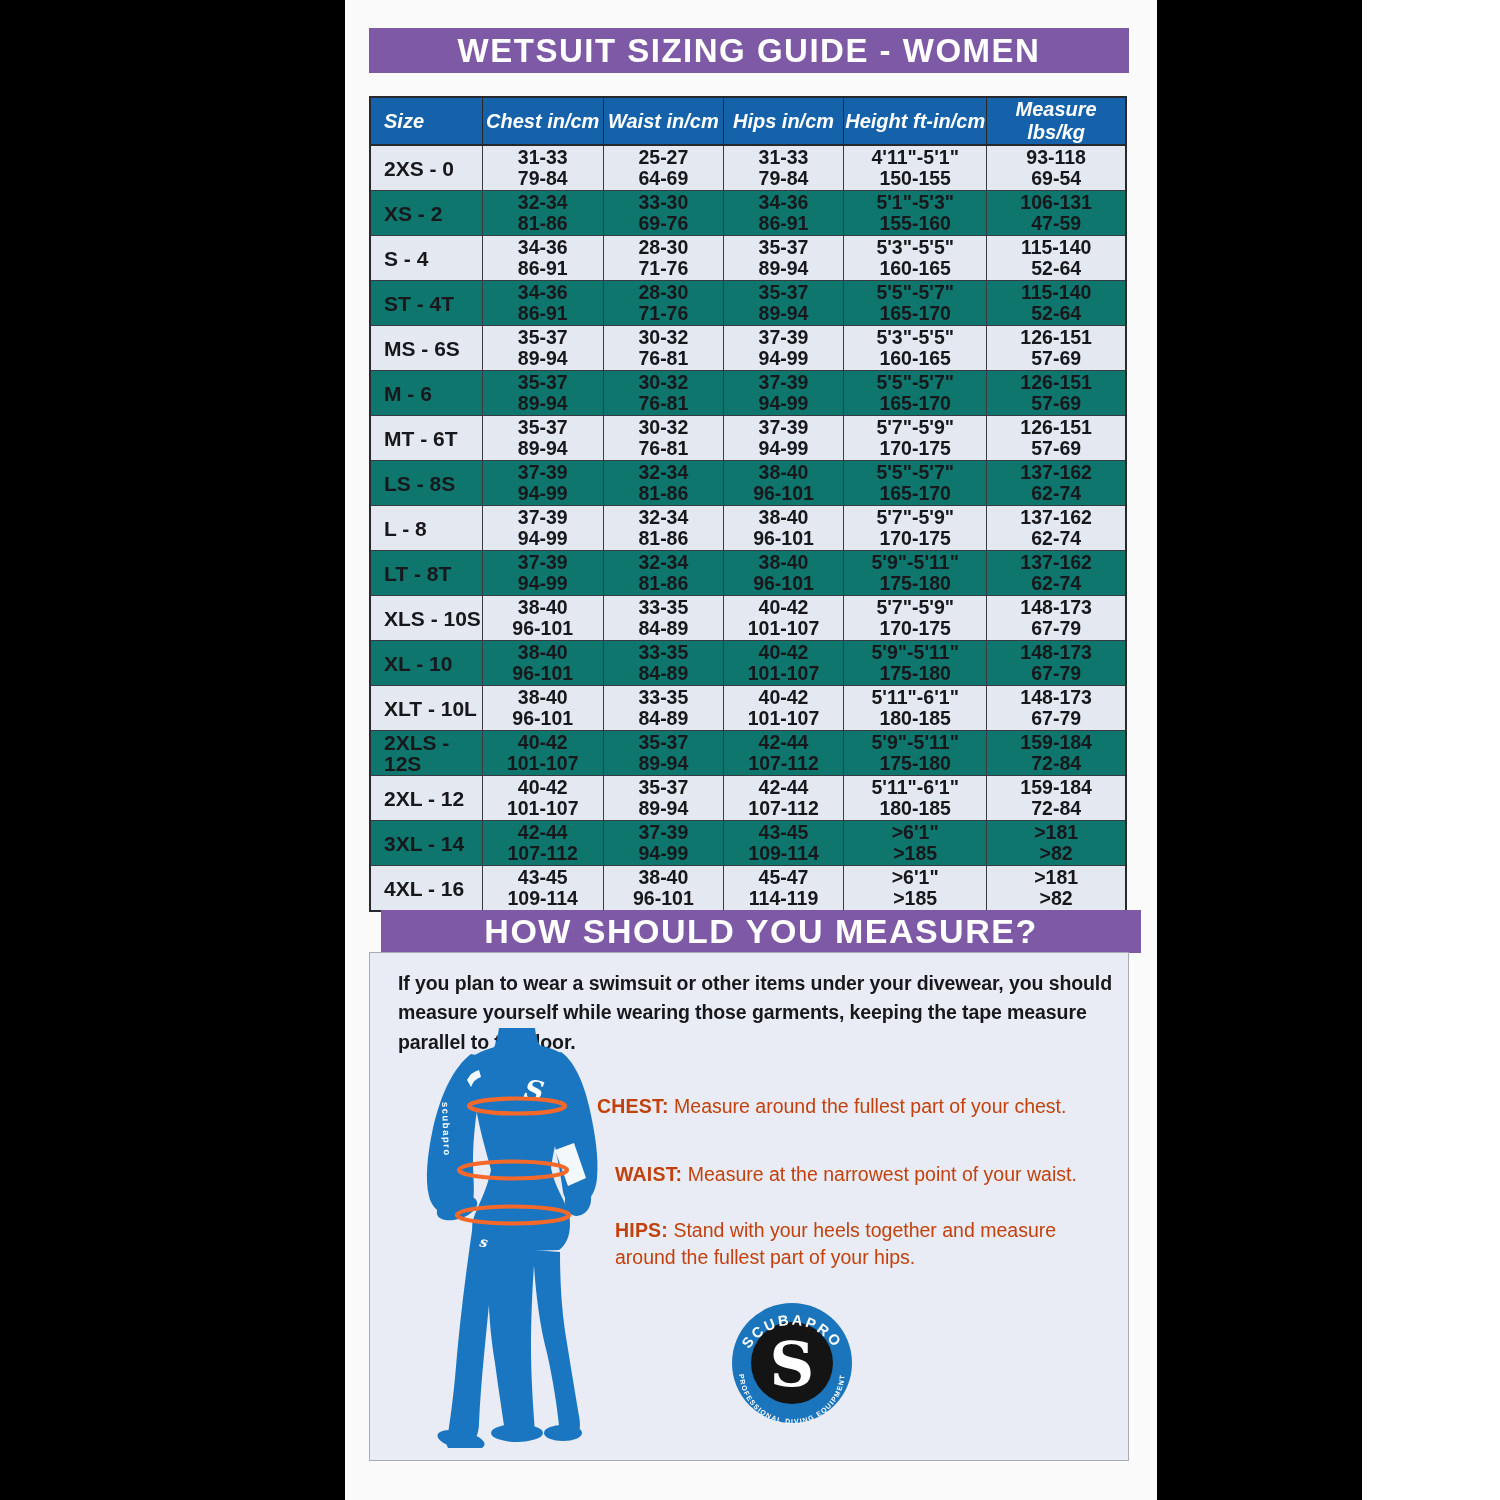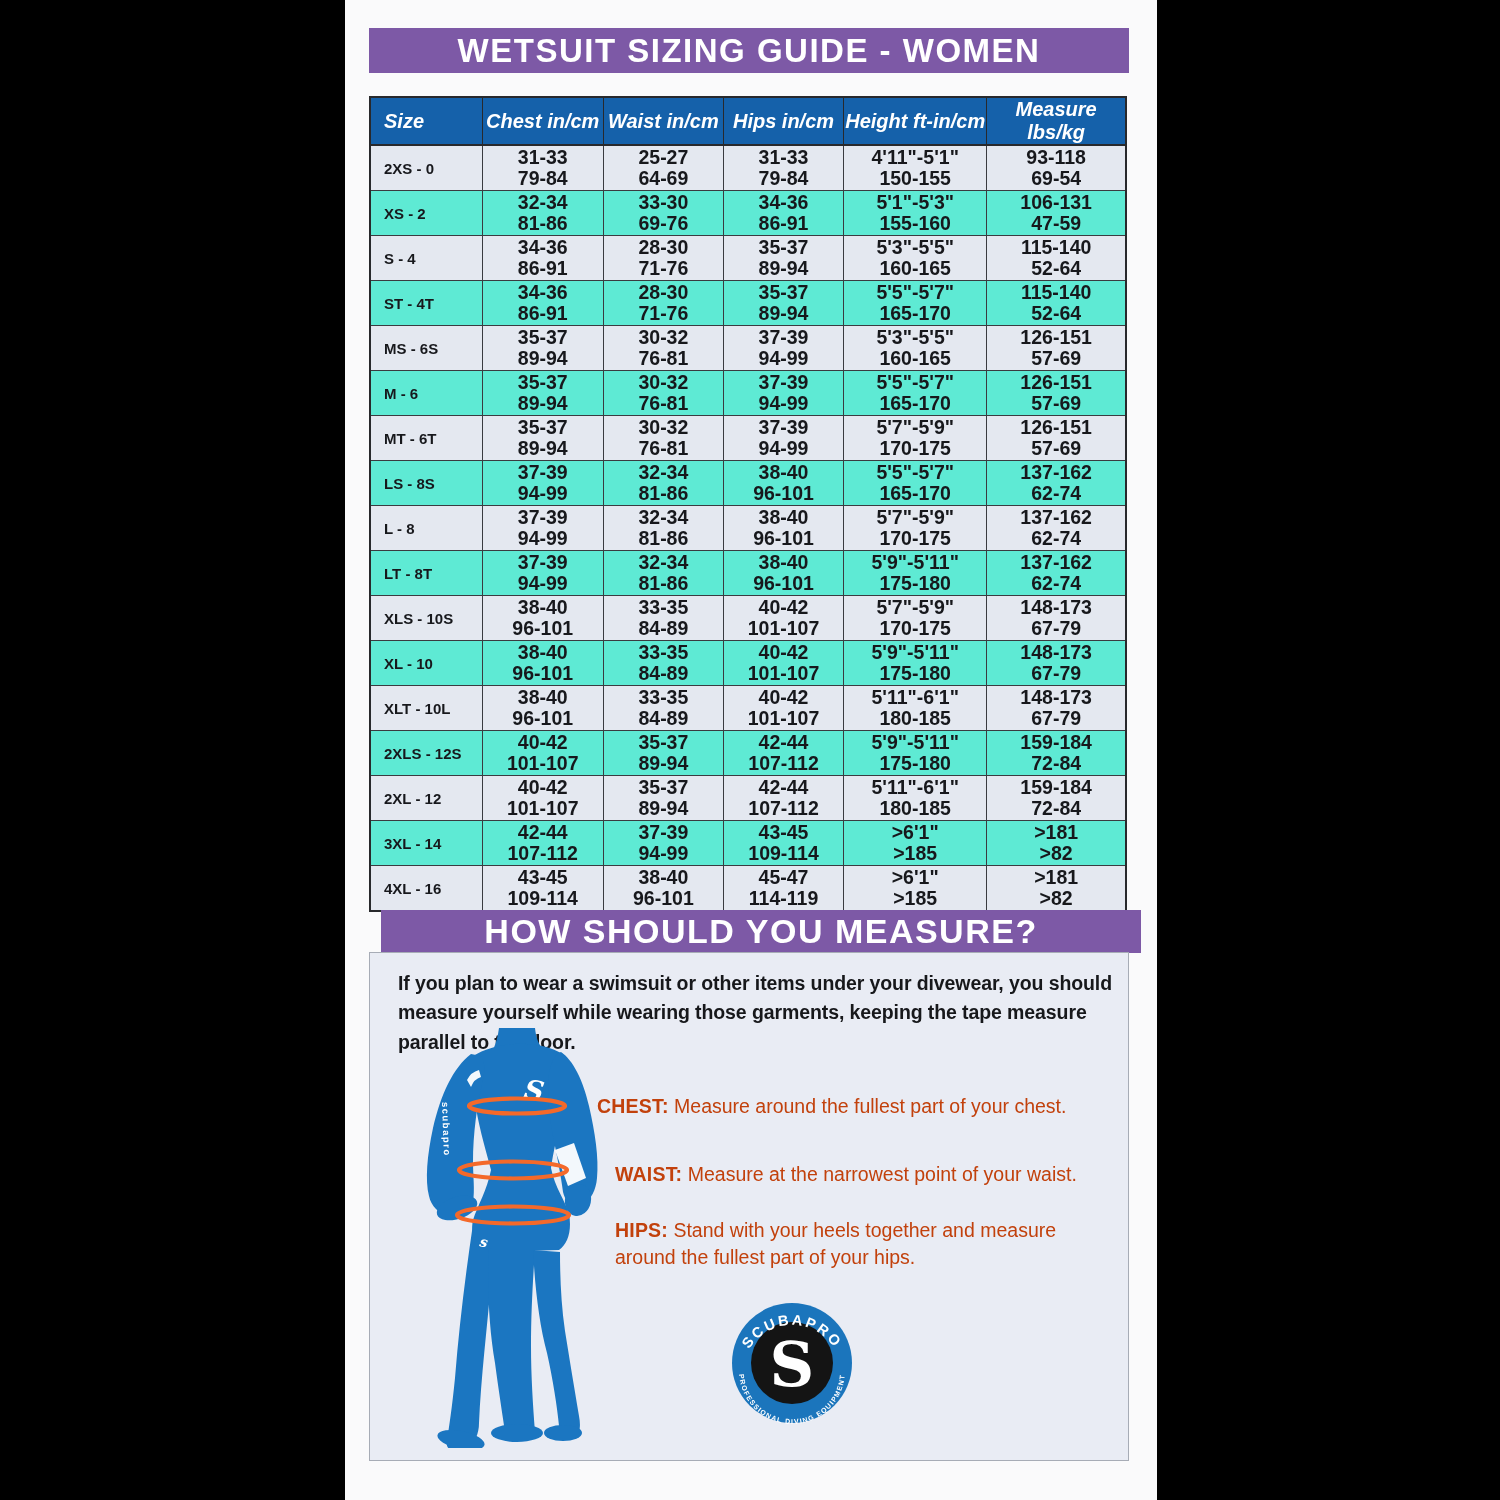--- a/index.html
+++ b/index.html
@@ -1,50 +1,50 @@
 <!DOCTYPE html>
 <html><head>
 <meta charset="utf-8">
 <style>
   html,body { margin:0; padding:0; }
   .stage {
-    position:relative; width:1500px; height:1500px; background:#000;
+    position:relative; width:1362px; height:1500px; background:#000;
     font-family:"Liberation Sans", sans-serif; overflow:hidden;
   }
   .column {
     position:absolute; left:345px; top:0; width:812px; height:1500px;
     background:#fafafb;
   }
   .bar {
     position:absolute; left:24px; width:760px; background:#7d59a6;
     color:#fff; font-weight:bold; letter-spacing:1.5px;
     display:flex; align-items:center; justify-content:center;
     text-transform:uppercase;
   }
   #title-bar { top:28px; height:45px; font-size:33px; }
   #measure-bar { top:910px; height:43px; font-size:34px;margin-left:12px; }
 
   
   table.size-table {
     position:absolute; left:24px; top:96px; width:758px;
-    border-collapse:collapse; table-layout:fixed; background:#5eead4;
+    border-collapse:collapse; table-layout:fixed; background:#0f766e;
     border:2px solid #28292c;
   }
   .size-table th {
     background:#1561aa; color:#fff; font-style:italic; font-weight:bold;
     font-size:20px; height:37px; border:1px solid #28292c;
     border-bottom:2px solid #28292c; text-align:center; padding:0;
   }
   .size-table th.c-size { text-align:left; padding-left:13px; }
   .size-table td {
     border:1px solid #3a3b40; height:44px; text-align:center;
     font-weight:bold; font-size:19.5px; line-height:21px; color:#17181c;
     padding:0;
   }
-  .size-table td.c-size { text-align:left; padding-left:13px; font-size:15px; }
+  .size-table td.c-size { text-align:left; padding-left:13px; font-size:21px; }
   .size-table tr.alt td { background:#e4e8f0; }
 
   
   .panel {
     position:absolute; left:24px; top:952px; width:760px; height:509px;
     background:#e9ecf4; border:1px solid #a7acb6; box-sizing:border-box;
   }
   .intro {
     position:absolute; left:28px; top:16px; width:716px;
     font-size:19.5px; font-weight:bold; color:#17181b; line-height:1.5;

